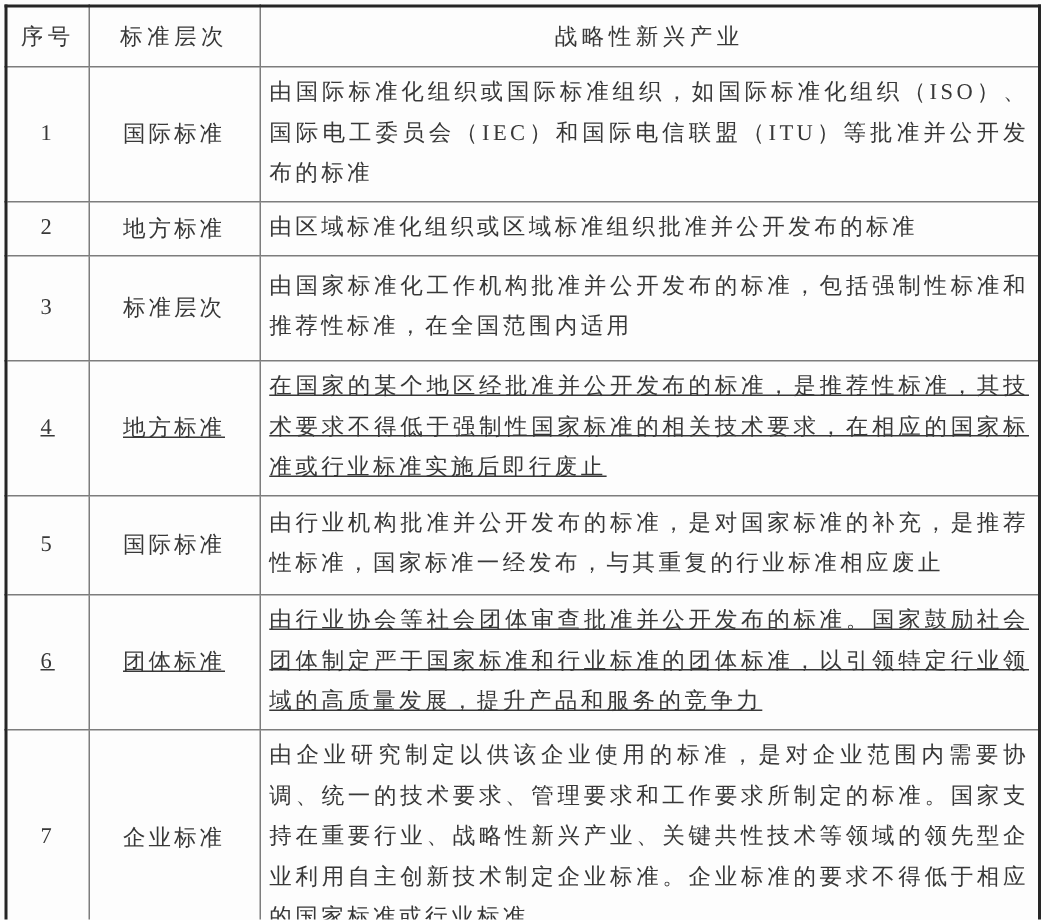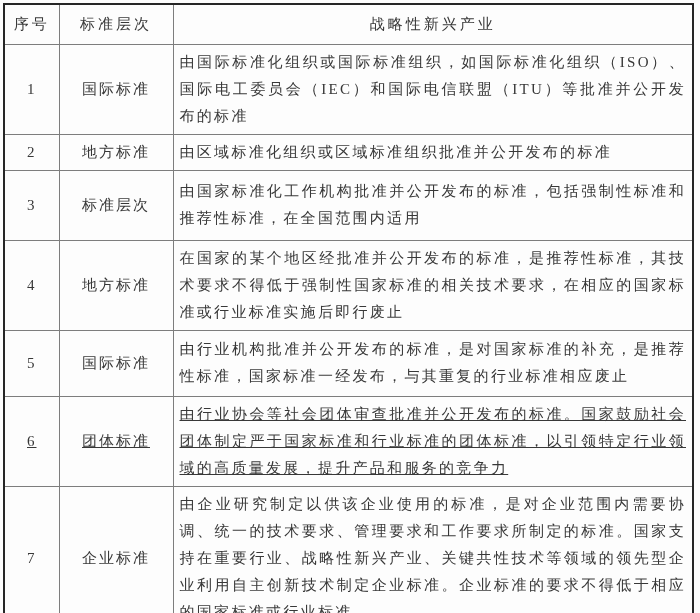--- a/index.html
+++ b/index.html
@@ -55,21 +55,21 @@
     text-align: justify;
     text-justify: inter-character;
     line-height: 27px;
     letter-spacing: 2.3px;
     padding: 5px 8px 5px 11px;
   }
   
   tbody tr:nth-child(1) td { height: 80px; margin-left: 35px; }
   tbody tr:nth-child(2) td { height: 30px; }
   tbody tr:nth-child(3) td { height: 70px; }
-  tbody tr:nth-child(4) td { height: 88px; }
+  tbody tr:nth-child(4) td { height: 88px; text-decoration: underline; }
   tbody tr:nth-child(5) td { height: 66px; }
   tbody tr:nth-child(6) td { height: 90px; text-decoration: underline; }
   tbody tr:nth-child(7) td { height: 130px; }
 </style>
 </head>
 <body>
 
 <div class="page">
   <table class="standards">
     <colgroup>

